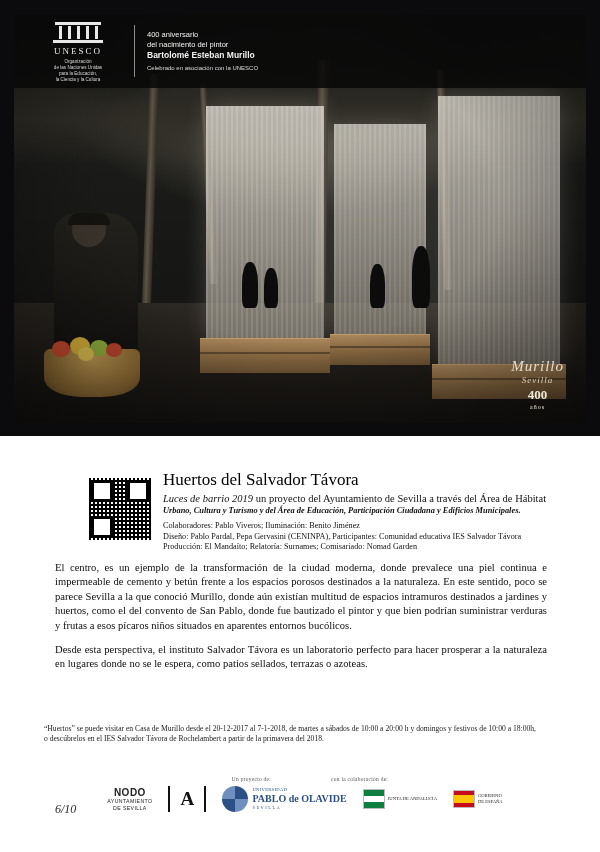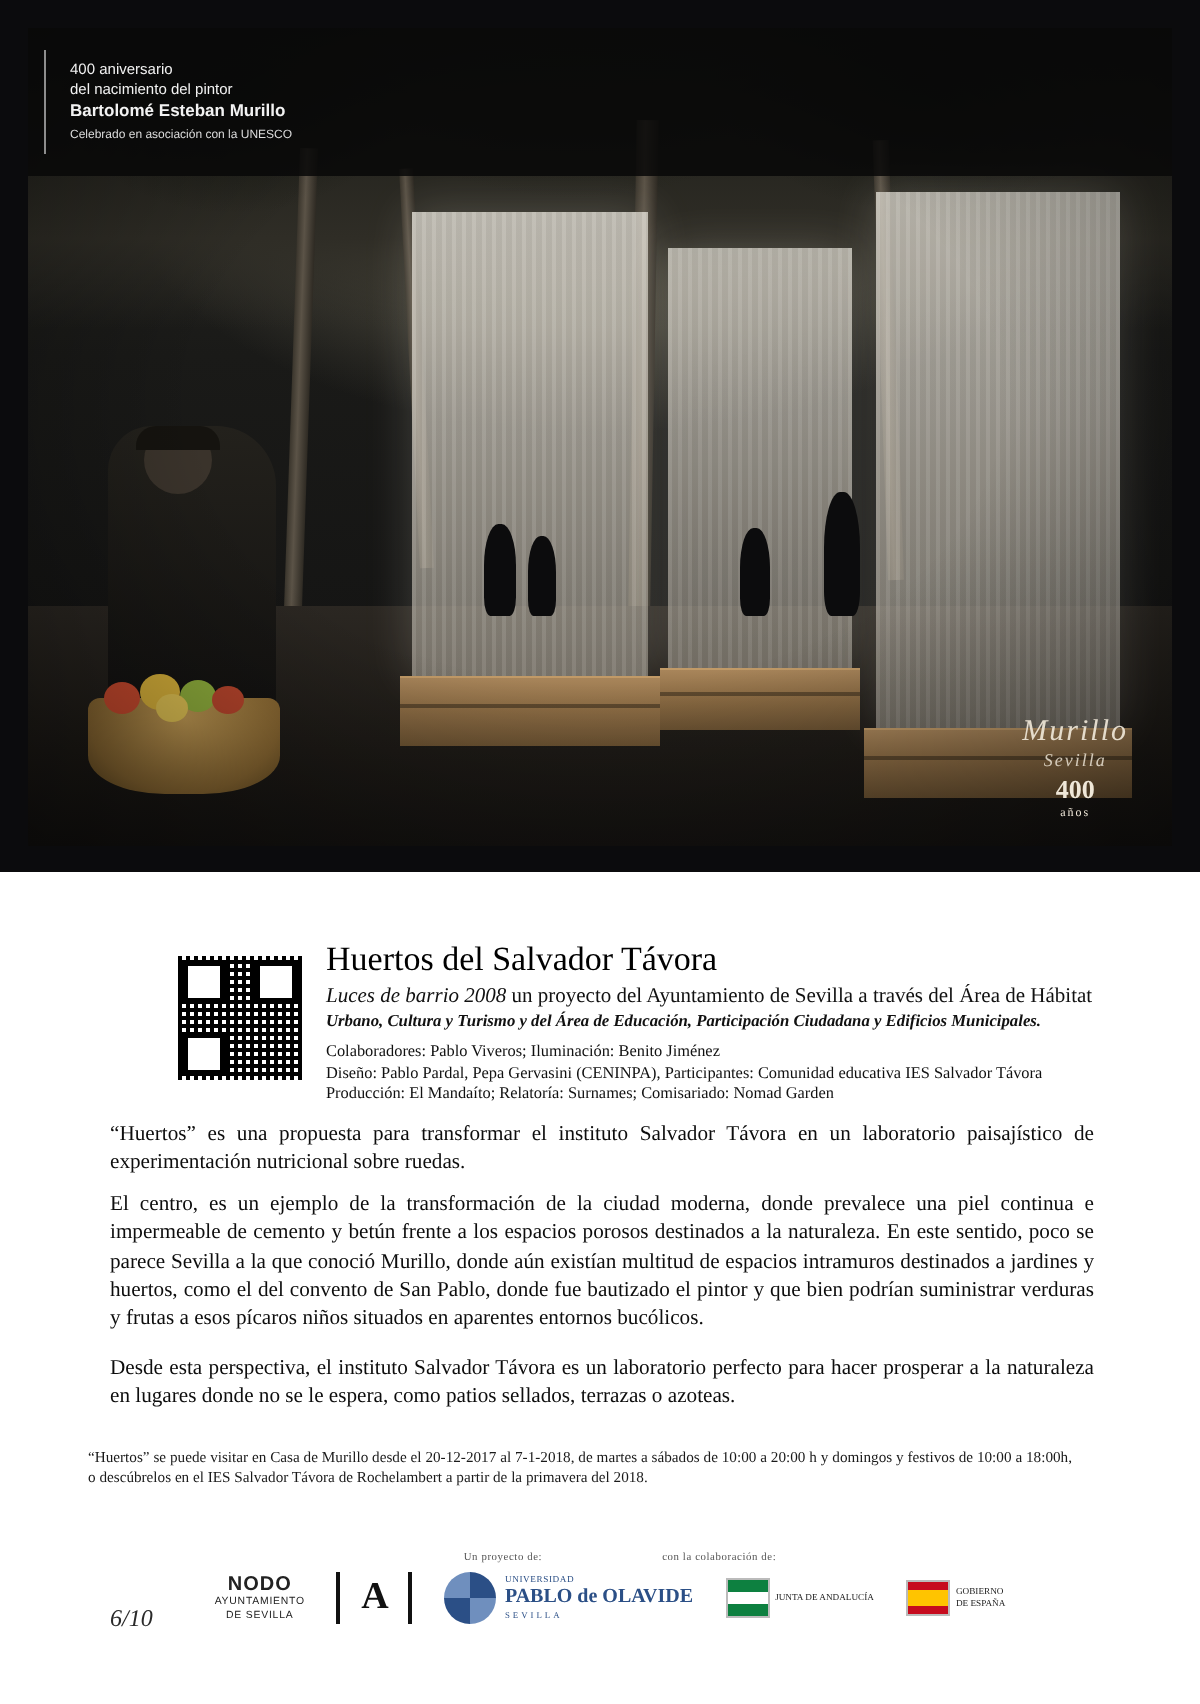--- a/index.html
+++ b/index.html
@@ -428,50 +428,65 @@
       <div class="sig">Murillo</div>
       <div class="sig2">Sevilla</div>
       <div class="yrs">
         <span>400</span>
         <small>años</small>
       </div>
     </div>
   </div>
 
   <div class="unesco-bar">
+    <div class="unesco-logo">
+      <div class="unesco-temple">
+        <div class="roof"></div>
+        <div class="col" style="left:8px"></div>
+        <div class="col" style="left:17px"></div>
+        <div class="col" style="left:26px"></div>
+        <div class="col" style="left:35px"></div>
+        <div class="col" style="left:44px"></div>
+        <div class="base"></div>
+      </div>
+      <div class="unesco-word">UNESCO</div>
+      <div class="unesco-sub" style="white-space:pre-line">Organización
+de las Naciones Unidas
+para la Educación,
+la Ciencia y la Cultura</div>
+    </div>
     <div class="unesco-divider"></div>
     <div class="unesco-text">
       <div class="l1">400 aniversario</div>
       <div class="l2">del nacimiento del pintor</div>
       <div class="l3">Bartolomé Esteban Murillo</div>
       <div class="l4">Celebrado en asociación con la UNESCO</div>
     </div>
   </div>
 </div>
 
 <div class="content">
 
   <div class="head-row">
     <div class="qr">
         <div class="qr-bl"></div>
       </div>
     <div class="titles">
       <h1 class="doc-title">Huertos del Salvador Távora</h1>
       <p class="doc-subtitle">
-        <span class="it">Luces de barrio 2008</span><span> un proyecto del Ayuntamiento de Sevilla a través del Área de Hábitat</span>
+        <span class="it">Luces de barrio 2019</span><span> un proyecto del Ayuntamiento de Sevilla a través del Área de Hábitat</span>
       </p>
       <p class="doc-subtitle2">Urbano, Cultura y Turismo y del Área de Educación, Participación Ciudadana y Edificios Municipales.</p>
       <p class="credit">Colaboradores: Pablo Viveros; Iluminación: Benito Jiménez</p>
       <p class="credit">Diseño: Pablo Pardal, Pepa Gervasini (CENINPA), Participantes: Comunidad educativa IES Salvador Távora</p>
       <p class="credit">Producción: El Mandaíto; Relatoría: Surnames; Comisariado: Nomad Garden</p>
     </div>
   </div>
 
   <div class="body-text">
-    <p>“Huertos” es una propuesta para transformar el instituto Salvador Távora en un laboratorio paisajístico de experimentación nutricional sobre ruedas.</p>
     <p class="tight">El centro, es un ejemplo de la transformación de la ciudad moderna, donde prevalece una piel continua e impermeable de cemento y betún frente a los espacios porosos destinados a la naturaleza.  En este sentido, poco se parece Sevilla a la que conoció Murillo, donde aún existían multitud de espacios intramuros destinados a jardines y huertos, como el del convento de San Pablo, donde fue bautizado el pintor y que bien podrían suministrar verduras y frutas a esos pícaros niños situados en aparentes entornos bucólicos.</p>
     <p>Desde esta perspectiva, el instituto Salvador Távora es un laboratorio perfecto para hacer prosperar a la naturaleza en lugares donde no se le espera, como patios sellados, terrazas o azoteas.</p>
   </div>
 
   <div class="footnote">“Huertos” se puede visitar en Casa de Murillo desde el 20-12-2017 al 7-1-2018, de martes a sábados de 10:00 a 20:00 h y domingos y festivos de 10:00 a 18:00h, o descúbrelos en el IES Salvador Távora de Rochelambert a partir de la primavera del 2018.</div>
 
   <div class="footer">
     <div class="footer-caps">
       <span>Un proyecto de:</span>
       <span>con la colaboración de:</span>

